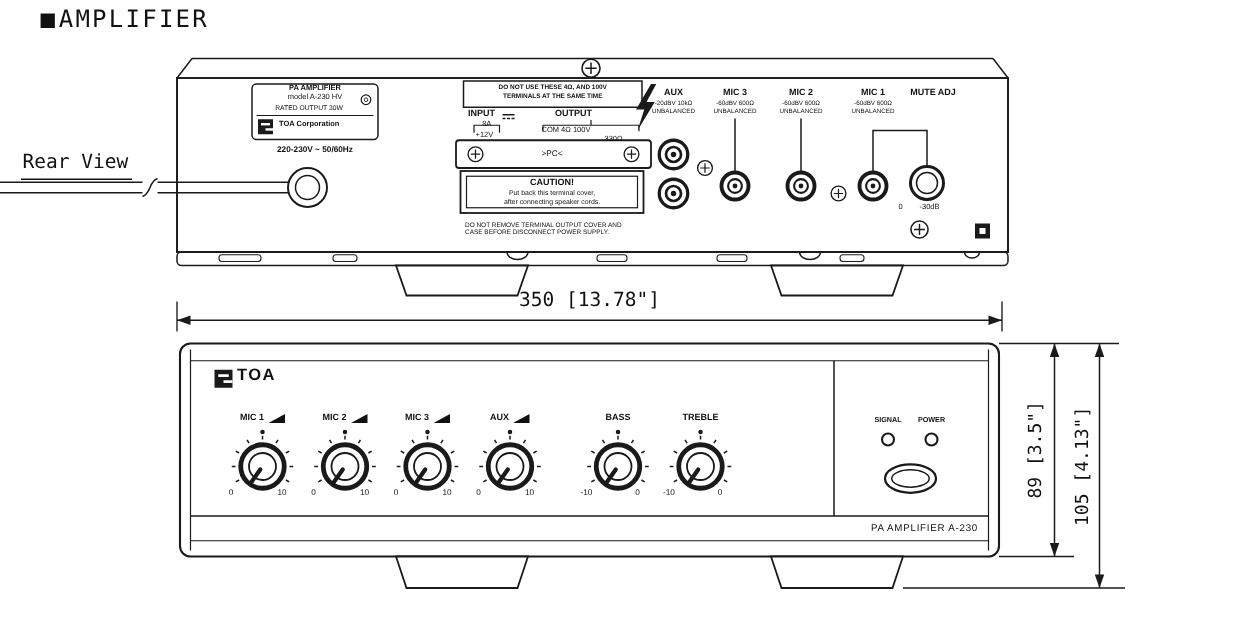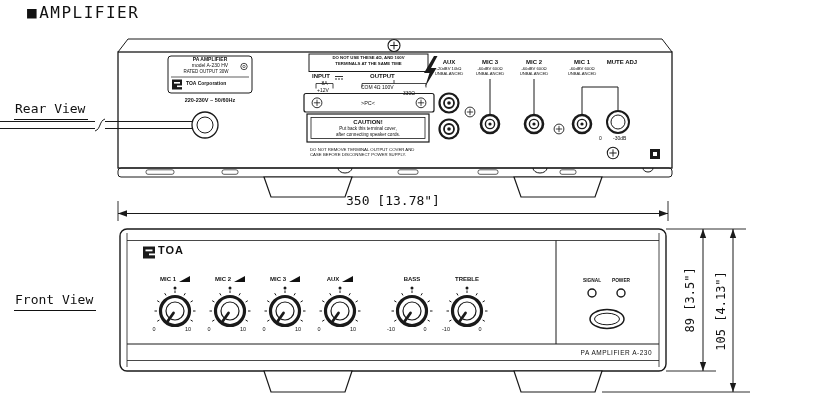--- a/index.html
+++ b/index.html
@@ -185,21 +185,20 @@
       <path d="M733,229 V392" marker-start="url(#arr)" marker-end="url(#arr)"></path>
     </g>
   </svg>
 
   <div class="t title" style="left:27px;top:4px;">
     <span>■</span>
     <span>AMPLIFIER</span>
   </div>
 
   <div class="t viewlabel" style="left:14px;top:102px;">Rear View</div>
-  <div class="t viewlabel" style="left:14px;top:293px;">Front View</div>
 
   <div class="t c b" style="left:168px;top:57px;width:84px;font-size:5px;">PA AMPLIFIER</div>
   <div class="t c" style="left:168px;top:63px;width:84px;font-size:5px;">model A-230 HV</div>
   <div class="t c" style="left:168px;top:68.5px;width:76px;font-size:4.5px;">RATED OUTPUT 30W</div>
   <div class="t b" style="left:186px;top:81px;font-size:5px;">TOA Corporation</div>
   <div class="t c b" style="left:164px;top:96.5px;width:92px;font-size:5.5px;">220-230V ~ 50/60Hz</div>
 
   <div class="t c b" style="left:310px;top:56px;width:117px;font-size:4.3px;">DO NOT USE THESE 4Ω, AND 100V</div>
   <div class="t c b" style="left:310px;top:61.5px;width:117px;font-size:4.3px;">TERMINALS AT THE SAME TIME</div>
   <div class="t b" style="left:312px;top:73px;font-size:6px;">INPUT</div>

